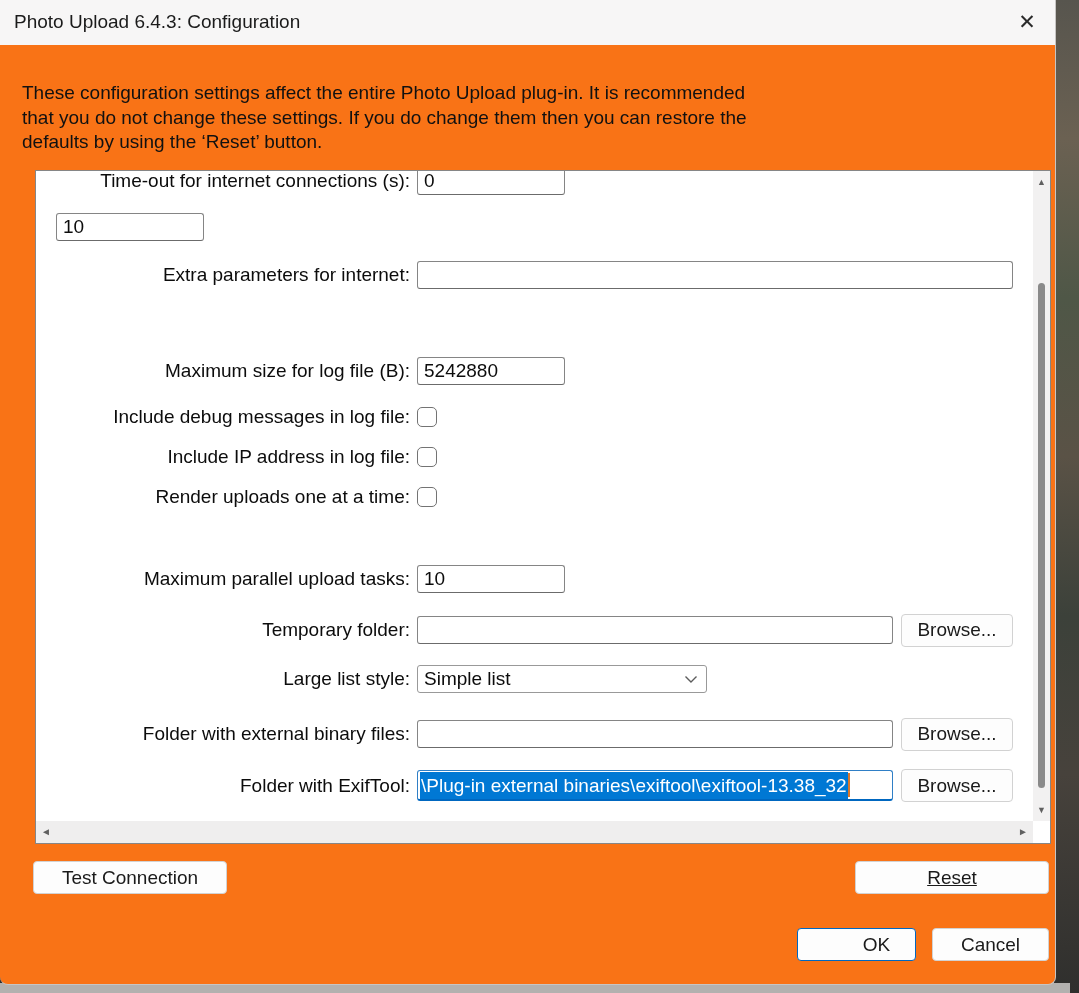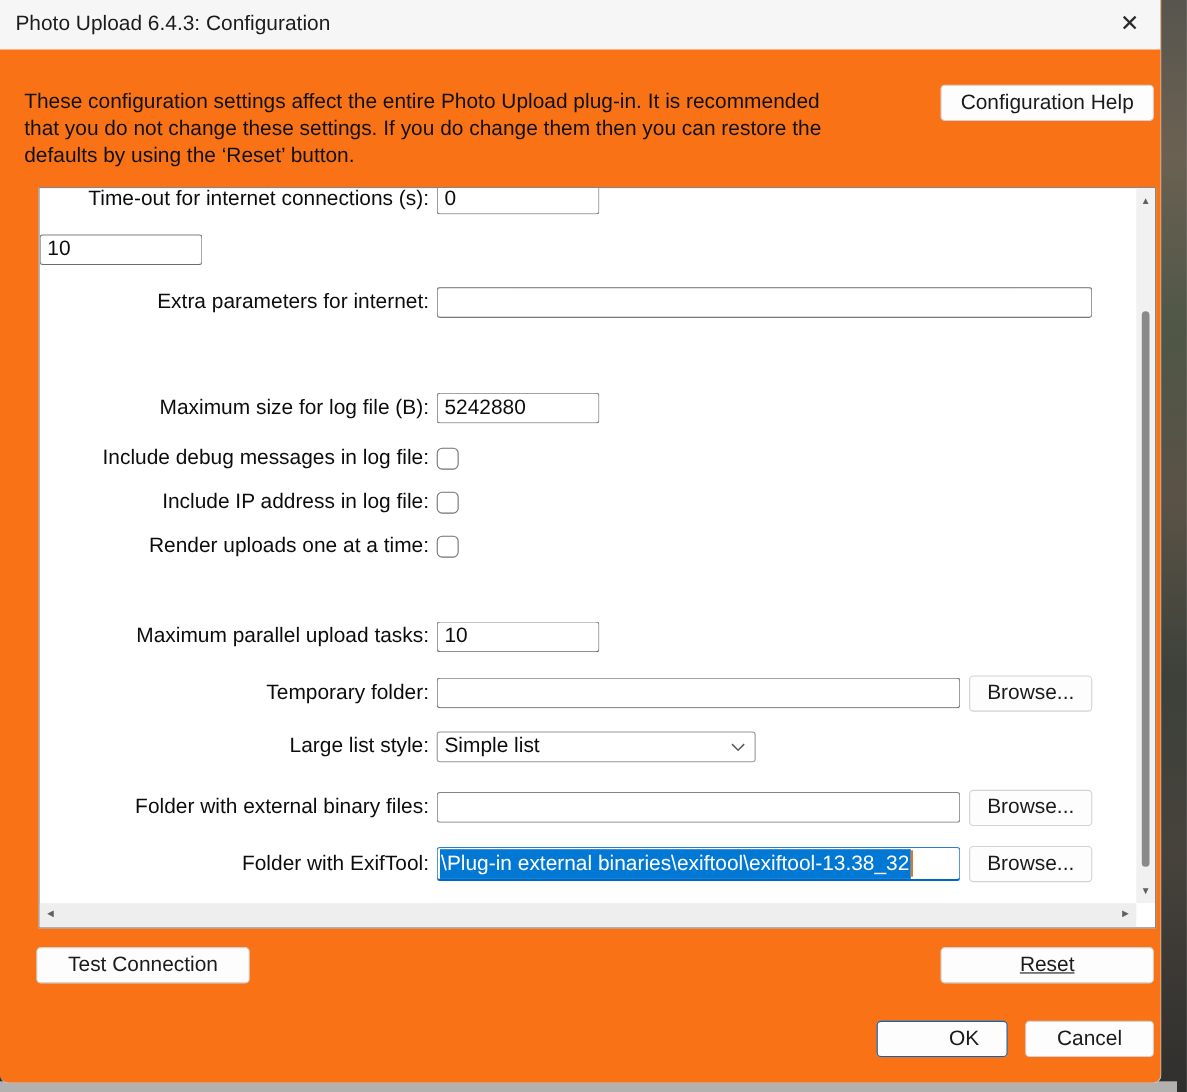--- a/index.html
+++ b/index.html
@@ -29,21 +29,21 @@
   .intro-text { position:absolute; left:22px; top:81px; width:735px;
     font-size:19px; line-height:24.5px; color:#111; }
   .btn { background:#fdfdfd; border:1px solid #d2d2d2; border-radius:4px;
     font-family:inherit; font-size:19px; color:#1a1a1a; cursor:pointer; }
   .help-btn { position:absolute; left:855px; top:77px; width:194px; height:33px; }
 
   
   .scrollarea { position:absolute; left:35px; top:170px; width:1016px; height:674px;
     background:#ffffff; border:1px solid #868686; overflow:hidden; }
   .row { position:absolute; left:0; width:997px; height:30px;
-    display:flex; align-items:center; }
+    display:flex; align-items:center;padding-left:20px; }
   .lbl { display:block; width:354px; margin-right:7px; text-align:right;
     font-size:19px; color:#0c0c0c; white-space:nowrap; }
   .tin { height:28px; background:#fff; border:1px solid #858585;
     border-bottom-color:#6b6b6b; border-radius:3px;
     font-family:inherit; font-size:19px; color:#0c0c0c; padding:0 6px; }
   .w-small { width:148px; }
   .w-xwide { width:596px; }
   .w-browse { width:476px; }
   .cb { display:block; width:20px; height:20px; background:#fff;
     border:1px solid #737373; border-radius:5px; cursor:pointer; }
@@ -88,21 +88,20 @@
 <div class="dialog">
 
   <div class="titlebar">
     <span class="title">Photo Upload 6.4.3: Configuration</span>
     <button class="close-btn">
       <span>✕</span>
     </button>
   </div>
 
   <p class="intro-text">These configuration settings affect the entire Photo Upload plug-in. It is recommended that you do not change these settings. If you do change them then you can restore the defaults by using the ‘Reset’ button.</p>
-  <button class="btn help-btn">Configuration Help</button>
 
   <div class="scrollarea">
 
     <div class="row" style="top:-5px">
       <label class="lbl">Time-out for internet connections (s):</label>
       <input class="tin w-small" value="0" style="">
     </div>
 
     <div class="row" style="top:41px">
       <input class="tin w-small" value="10" style="">

